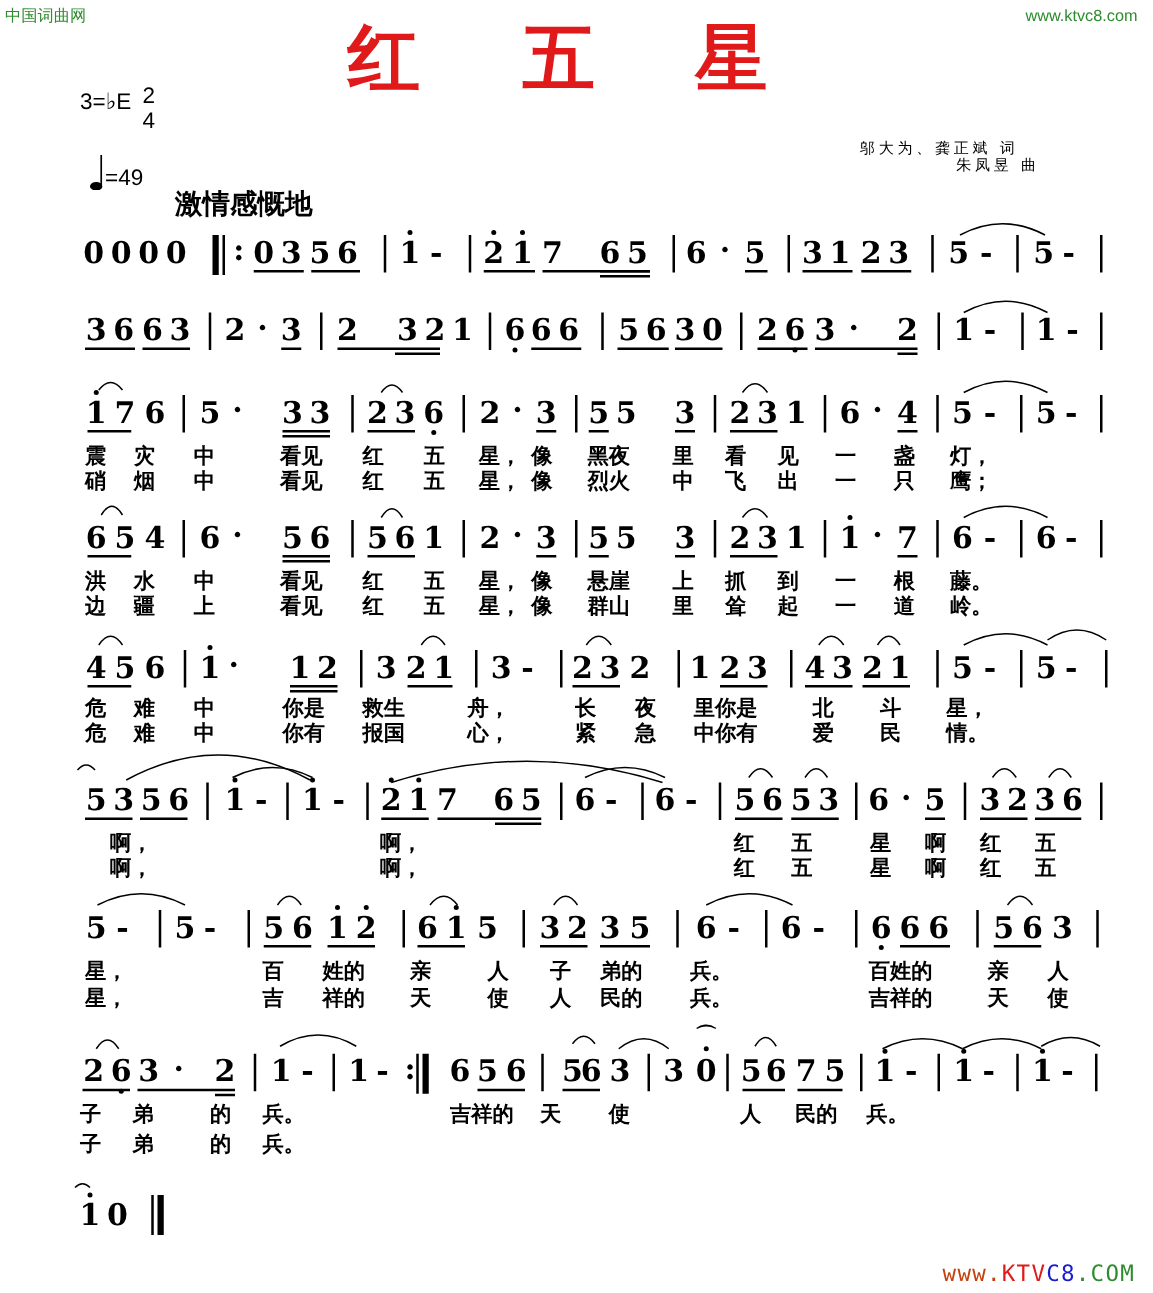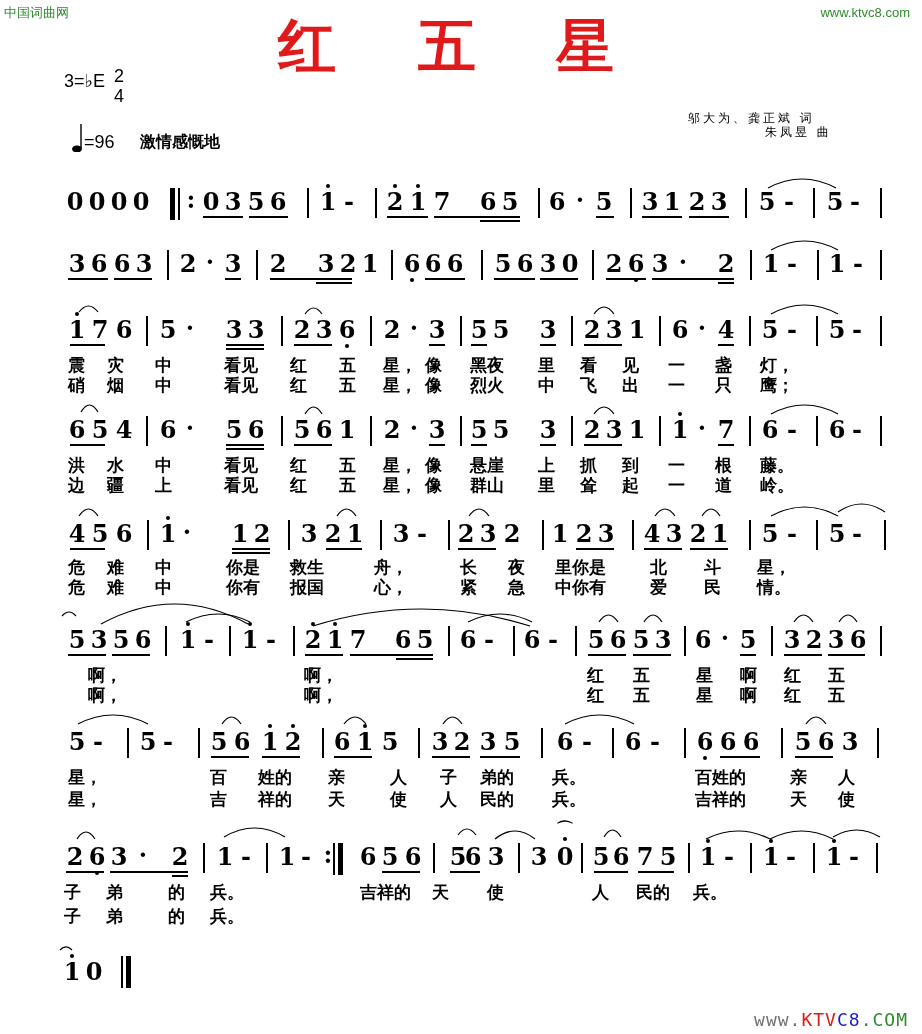--- a/index.html
+++ b/index.html
@@ -6,21 +6,21 @@
   body { width:922px; height:1034px; position:relative; overflow:hidden;
          font-family:"DejaVu Serif","Liberation Serif",serif; color:#000; }
   .abs { position:absolute; }
   .site-left { left:4px; top:4px; font-family:"DejaVu Sans",sans-serif; font-size:13px; color:#2e8b2e; }
   .site-right { right:12px; top:5px; font-family:"Liberation Sans",sans-serif; font-size:13px; color:#2e8b2e; }
   .title { top:8px; font-family:"DejaVu Serif",serif; font-weight:bold; font-size:58px; color:#e01a1a; }
   .key { left:64px; top:70px; font-family:"Liberation Sans",sans-serif; font-size:18px; }
   .ts { left:112px; top:66px; font-family:"Liberation Sans",sans-serif; font-size:18px; line-height:20px; text-align:center; width:14px; }
   .tempo { left:73px; top:132px; font-family:"Liberation Sans",sans-serif; font-size:18px; }
   .tempo-note { left:72px; top:122px; width:10px; height:30px; }
-  .mood { left:140px; top:132px; font-family:"DejaVu Sans",sans-serif; font-weight:bold; font-size:16px; }
+  .mood { left:140px; top:148px; font-family:"DejaVu Sans",sans-serif; font-weight:bold; font-size:22px; }
   .credit { font-family:"DejaVu Serif",serif; font-size:12px; letter-spacing:3px; }
   .n { position:absolute; font-family:"DejaVu Serif",serif; font-weight:bold; font-size:24px; line-height:24px; width:18px; text-align:center; }
   .bar { position:absolute; width:1.5px; background:#000; height:30px; }
   .ul { position:absolute; height:1.6px; background:#000; }
   .dot-hi { position:absolute; width:4px; height:4px; border-radius:50%; background:#000; }
   .lyric { position:absolute; font-family:"DejaVu Sans",sans-serif; font-weight:bold; font-size:17px; line-height:20px; white-space:pre; }
   svg.arcs { position:absolute; left:0; top:0; width:922px; height:1034px; pointer-events:none; }
   .footer { right:14px; bottom:4px; font-family:"DejaVu Sans Mono",monospace; font-size:18px; letter-spacing:1px; }
 </style>
 </head>
@@ -35,21 +35,21 @@
 
 <div class="abs key">3=♭E</div>
 <div class="abs ts">
   <div>2</div>
   <div>4</div>
 </div>
 <svg class="abs tempo-note" style="left:72px;top:122px" width="12" height="32">
   <line x1="9" y1="2" x2="9" y2="26" stroke="#000" stroke-width="1.4"></line>
   <ellipse cx="5" cy="27" rx="5" ry="3.5" fill="#000"></ellipse>
 </svg>
-<div class="abs tempo" style="left:84px">=96</div>
+<div class="abs tempo" style="left:84px">=49</div>
 <div class="abs mood">激情感慨地</div>
 <div class="abs credit" style="left:688px;top:110px">邬大为、龚正斌  词</div>
 <div class="abs credit" style="left:765px;top:124px">朱凤昱  曲</div>
 
 <div id="score">
     <div class="n" style="left: 66px; top: 190px;">0</div>
     <div class="n" style="left: 88px; top: 190px;">0</div>
     <div class="n" style="left: 110px; top: 190px;">0</div>
     <div class="n" style="left: 132px; top: 190px;">0</div>
     <div class="bar" style="left: 170px; top: 188px; width: 5px; height: 32px;"></div>
@@ -608,14 +608,14 @@
     <path d="M458,835 Q467,823 476,835" fill="none" stroke="#000" stroke-width="1.2"></path>
     <path d="M495,839 Q515,823 535,839" fill="none" stroke="#000" stroke-width="1.2"></path>
     <path d="M604,837 Q612.5,823 621,837" fill="none" stroke="#000" stroke-width="1.2"></path>
     <path d="M706,839 Q738,823 770,839" fill="none" stroke="#000" stroke-width="1.2"></path>
     <path d="M770,839 Q801.5,823 833,839" fill="none" stroke="#000" stroke-width="1.2"></path>
     <path d="M833,837 Q856.5,823 880,837" fill="none" stroke="#000" stroke-width="1.2"></path>
     <path d="M60,950 Q66,944 72,950" fill="none" stroke="#000" stroke-width="1.2"></path>
   </svg>
 
 <div class="abs footer">
-  <span style="color:#737373">www.</span><span style="color:#e01a1a">KTV</span><span style="color:#1a1ad0">C8</span><span style="color:#2e8b2e">.COM</span>
+  <span style="color:#c2410c">www.</span><span style="color:#e01a1a">KTV</span><span style="color:#1a1ad0">C8</span><span style="color:#2e8b2e">.COM</span>
 </div>
 
 </body></html>

